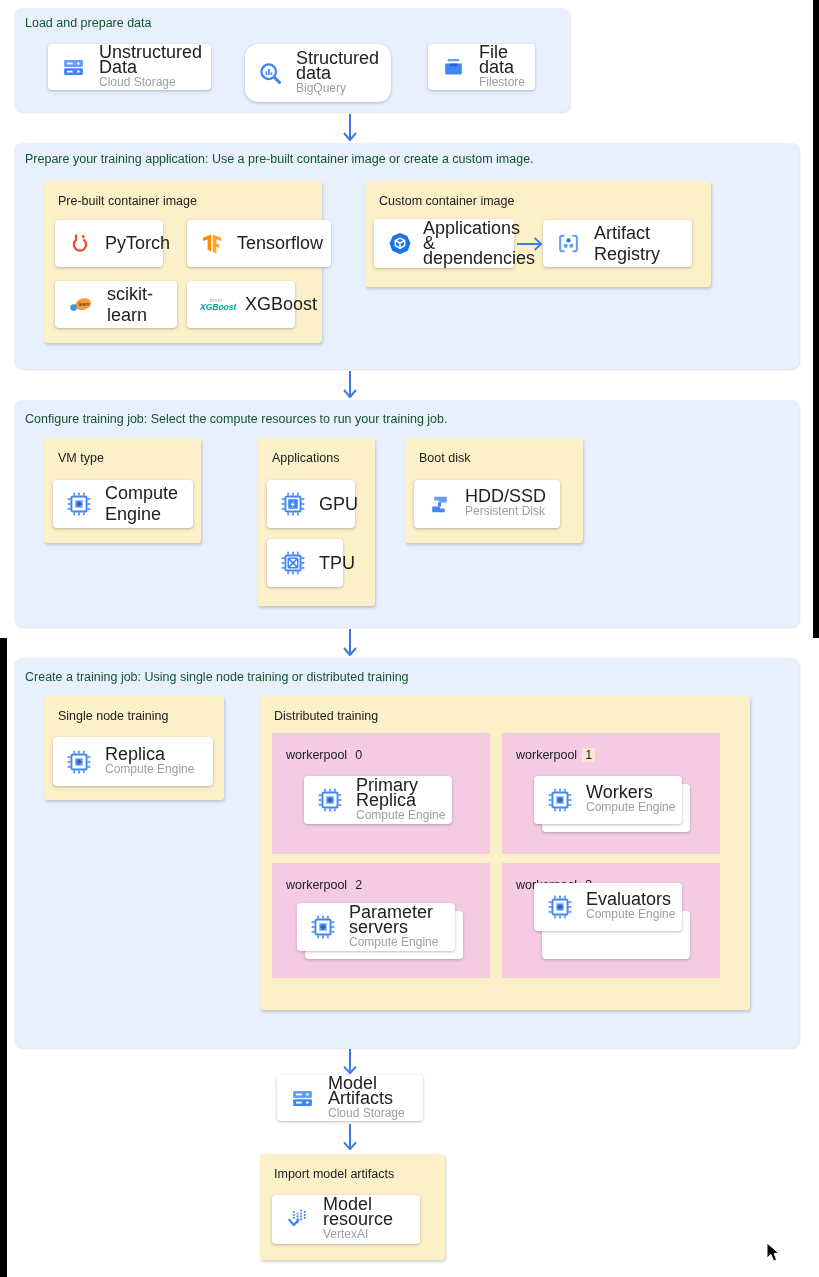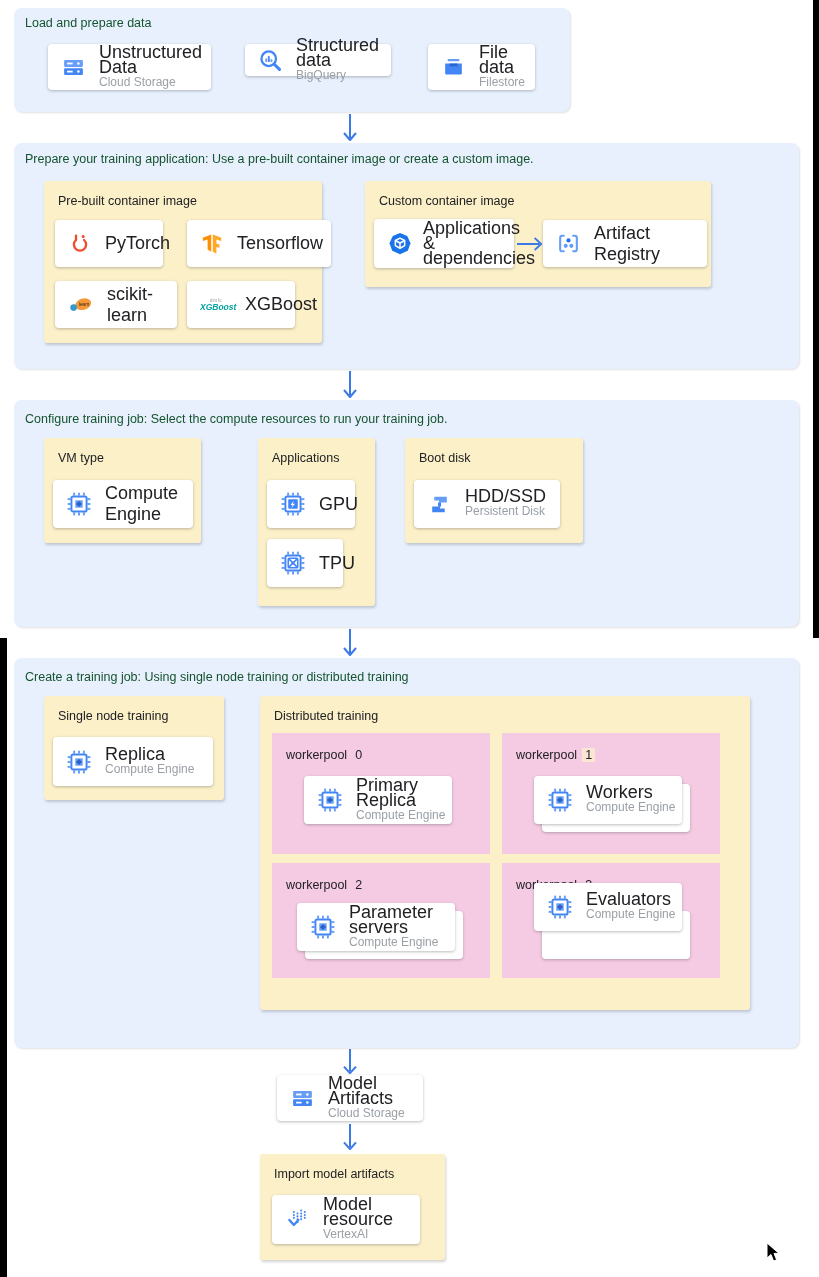--- a/index.html
+++ b/index.html
@@ -175,21 +175,21 @@
 </div>
 <div class="card" style="left:48px;top:44px;width:163px;height:46px;">
   <svg class="icon" width="25" height="25">
       <use href="#sym-storage"></use>
     </svg>
   <span class="tcol">
       <span class="t">Unstructured Data</span>
   <span class="s">Cloud Storage</span>
     </span>
 </div>
-<div class="card" style="left:245px;top:44px;width:146px;height:32px;">
+<div class="card" style="left:245px;top:44px;width:146px;height:58px;border-radius:13px;">
   <svg class="icon" width="25" height="25">
       <use href="#sym-bigquery"></use>
     </svg>
   <span class="tcol">
       <span class="t">Structured data</span>
   <span class="s">BigQuery</span>
     </span>
 </div>
 <div class="card" style="left:428px;top:44px;width:107px;height:46px;">
   <svg class="icon" width="25" height="25">
@@ -243,21 +243,21 @@
 </div>
 <div class="card" style="left:374px;top:219px;width:140px;height:49px;gap:10px;">
   <svg class="icon" width="26" height="26">
       <use href="#sym-appdeps"></use>
     </svg>
   <span class="t" style="line-height:15px;">Applications &amp; dependencies</span>
 </div>
 <svg class="arrow" style="left:517px;top:236px;" width="26" height="16">
     <use href="#sym-harrow"></use>
   </svg>
-<div class="card" style="left:543px;top:220px;width:164px;height:47px;">
+<div class="card" style="left:543px;top:220px;width:149px;height:47px;">
   <svg class="icon" width="25" height="25">
       <use href="#sym-artifact"></use>
     </svg>
   <span class="t">Artifact Registry</span>
 </div>
 
 <svg class="arrow" style="left:342px;top:371px;" width="16" height="28">
     <use href="#sym-varrow"></use>
   </svg>
 

